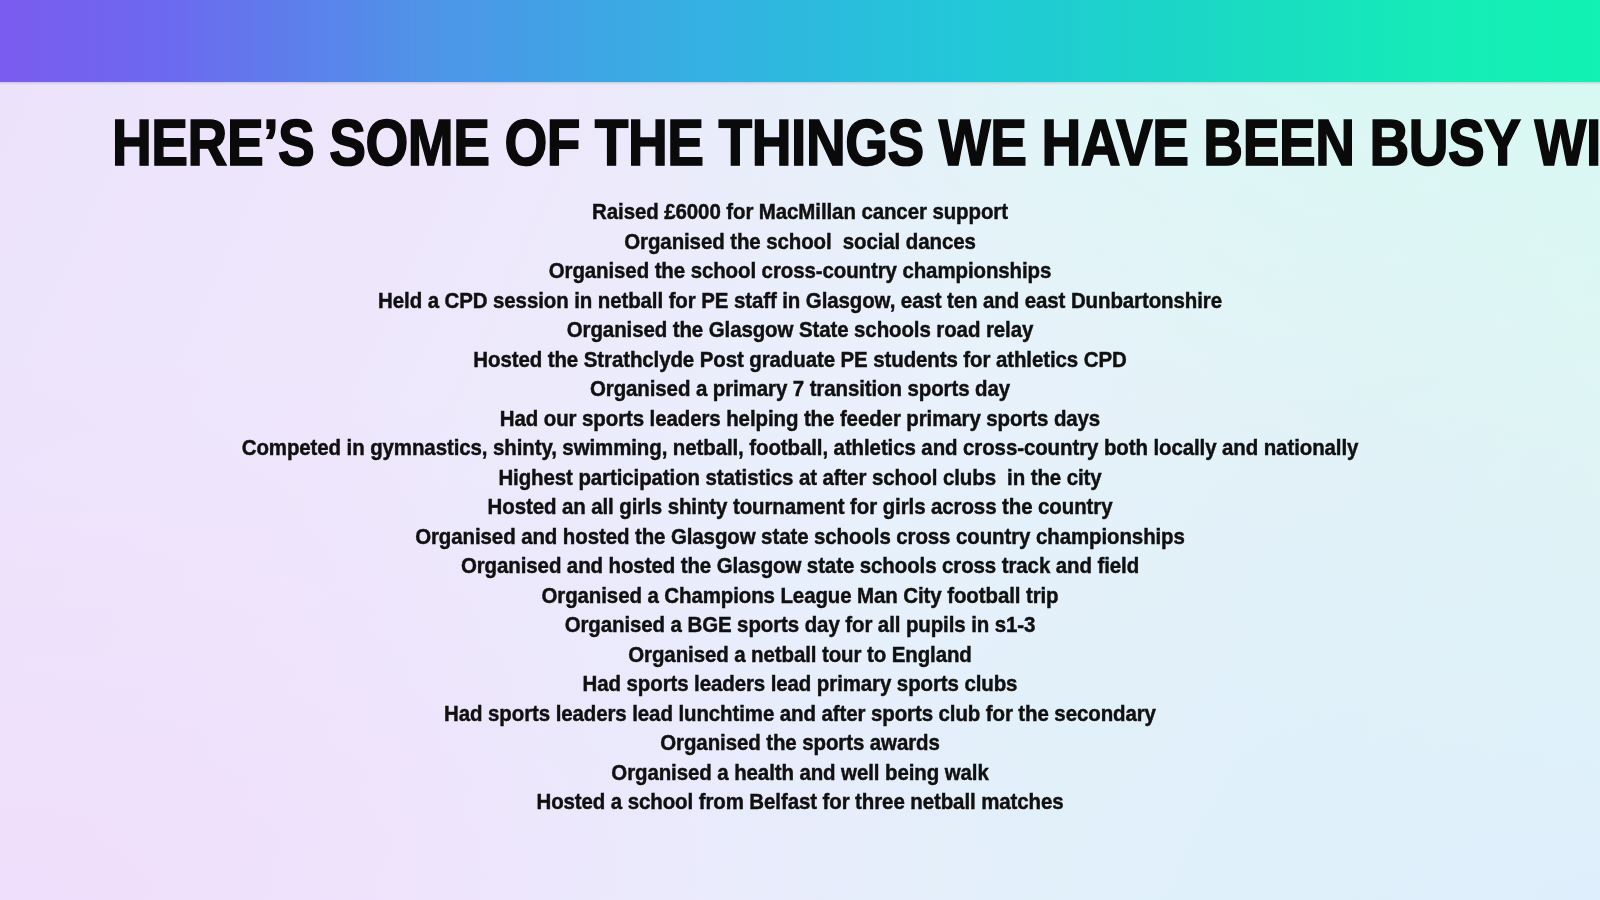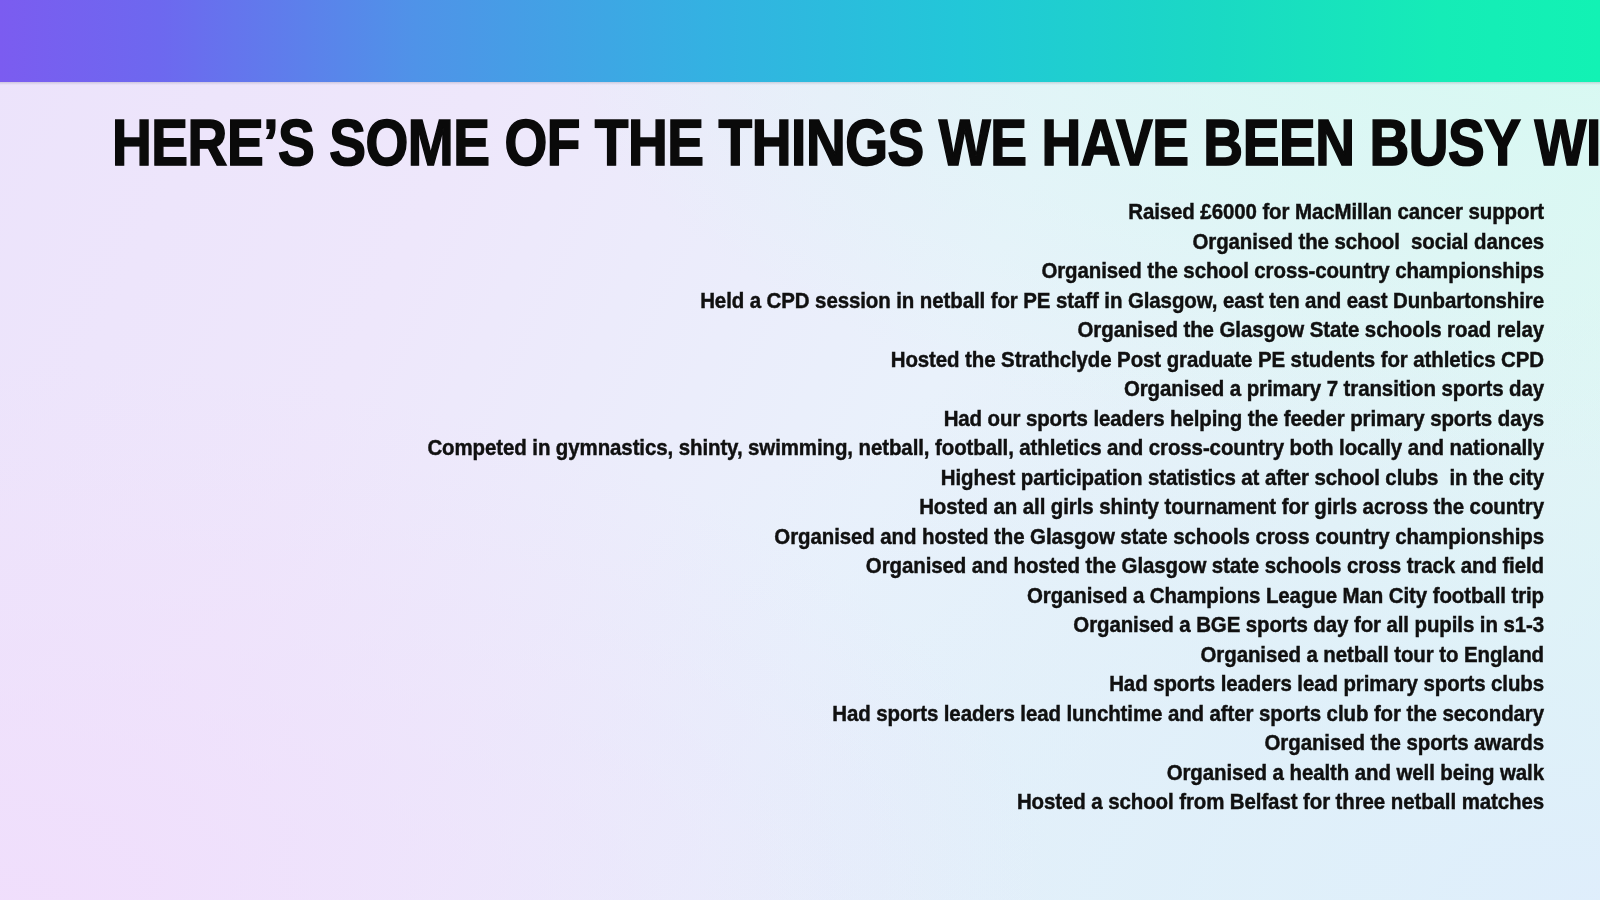--- a/index.html
+++ b/index.html
@@ -71,21 +71,21 @@
     -webkit-text-stroke:1.6px #0a0a0a;
     text-shadow:0 1px 0 rgba(0,0,0,0.25);
   }
 
   
   .list {
     position:absolute;
     top:197px;
     left:0;
     width:1600px;
-    text-align:right;
+    text-align:center;
   }
   .list-item {
     display:block;
     font-family:"Liberation Sans", sans-serif;
     font-weight:700;
     font-size:22px;
     line-height:29.5px;
     color:#101010;
     white-space:pre;
     letter-spacing:-0.1px;

